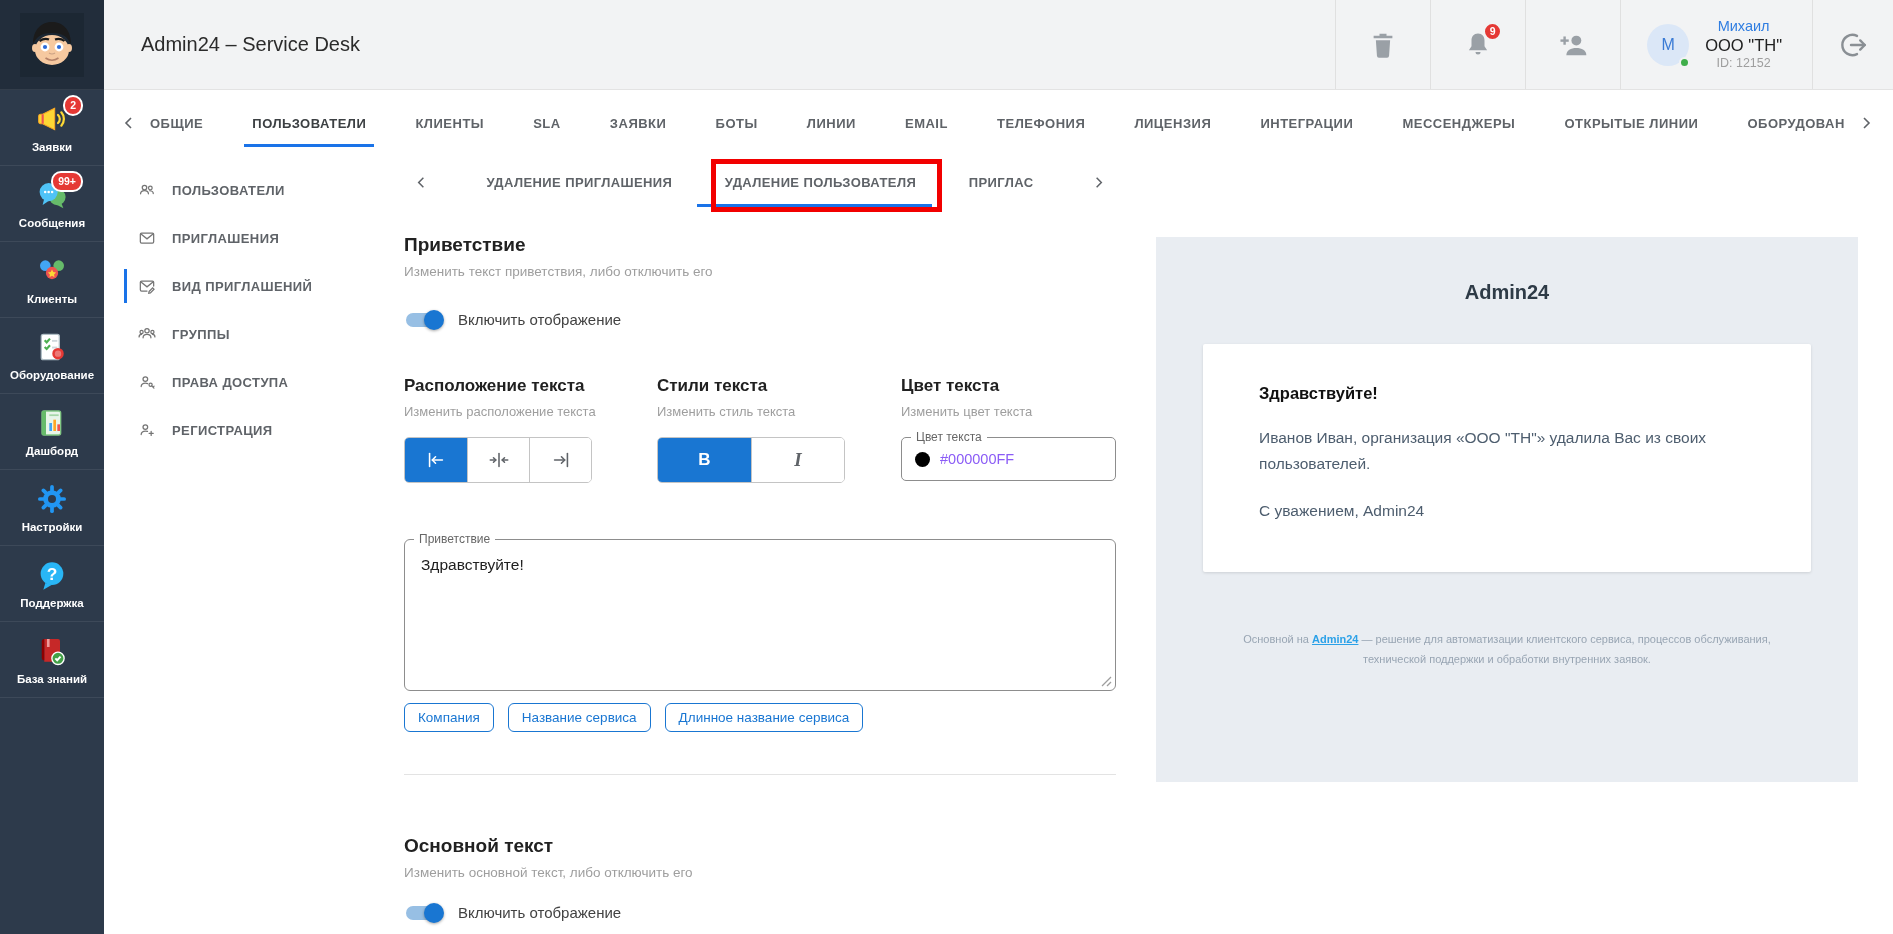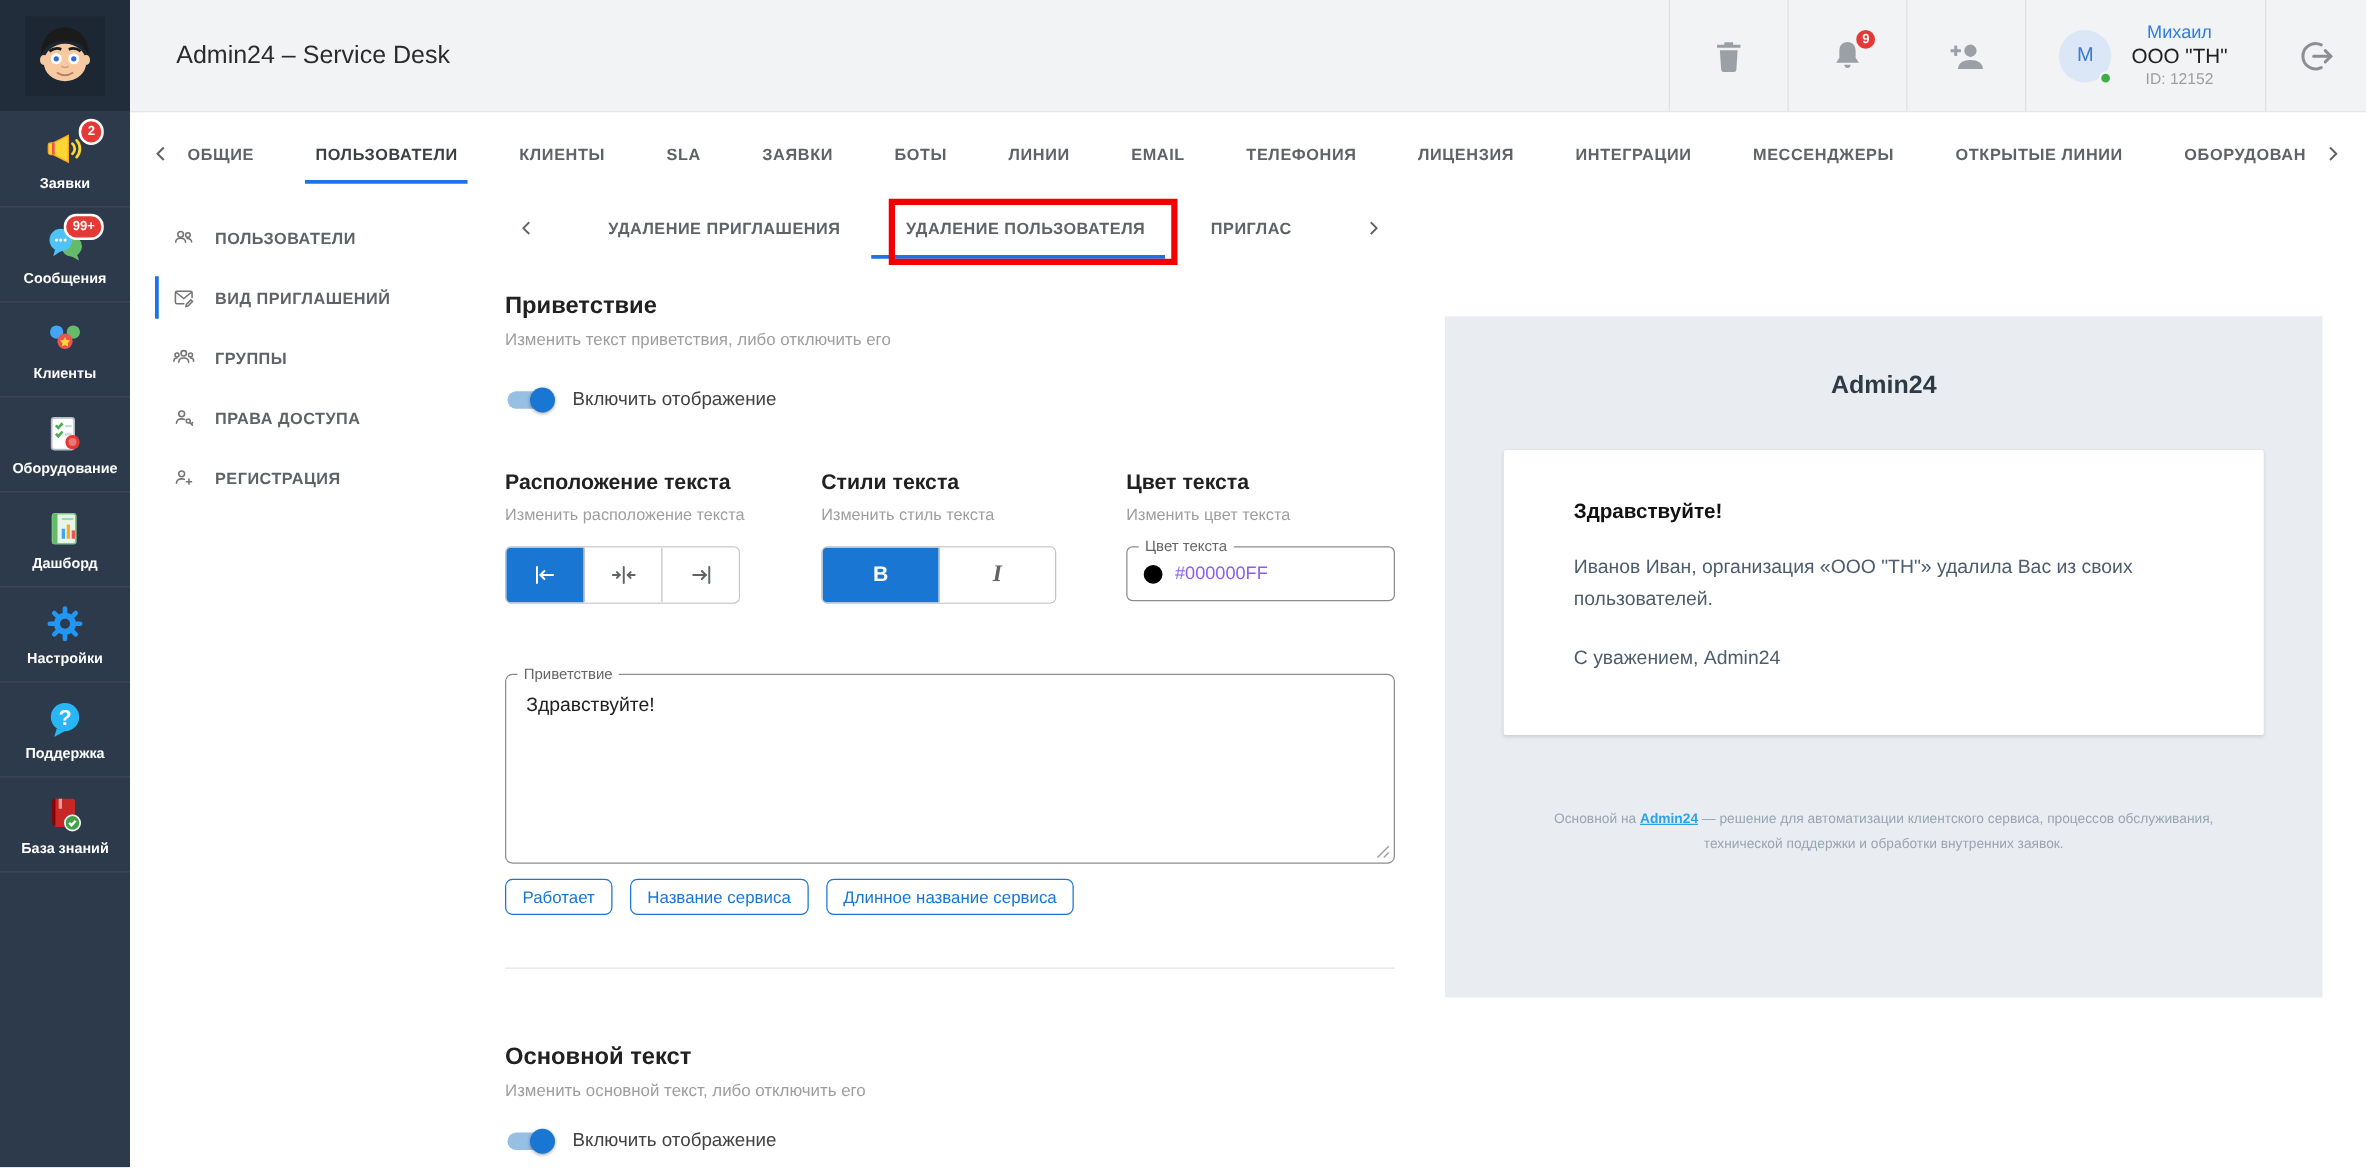--- a/index.html
+++ b/index.html
@@ -103,21 +103,21 @@
 
   .chips { display:flex; gap:14px; margin-top:12px; }
   .chip { border:1px solid #1976d2; color:#1976d2; font-size:13.5px; padding:6px 13px; border-radius:6px;
           background:#fff; cursor:pointer; white-space:nowrap; }
 
   .divider { margin-top:42px; height:1px; background:#e3e3e3; }
   .mt-h2 { margin-top:60px; }
   .toggle-row.bottom { margin-top:24px; }
 
   
-  .preview { position:absolute; left:1052px; top:97px; width:702px; height:545px; background:#e9edf2; }
+  .preview { position:absolute; left:1052px; top:81px; width:702px; height:545px; background:#e9edf2; }
   .preview-brand { text-align:center; margin-top:44px; font-size:20px; font-weight:700; color:#2e3b47; }
   .preview-card { margin:40px auto 0; width:608px; height:228px; background:#fff; border-radius:2px;
                   box-shadow:0 1px 3px rgba(0,0,0,.12); padding:40px 56px; }
   .pc-title { font-size:16.5px; font-weight:700; color:#111; }
   .pc-body { margin-top:22px; font-size:15.5px; color:#4d5d6e; line-height:1.65; max-width:480px; }
   .pc-sign { margin-top:26px; font-size:15.5px; color:#4d5d6e; }
   .preview-footer { margin:58px auto 0; max-width:560px; text-align:center; font-size:11px; color:#98a5b3; line-height:1.8; }
   .preview-footer a { color:#2ba1e8; font-weight:700; text-decoration:underline; cursor:pointer; }
 
   svg { display:block; }
@@ -341,20 +341,27 @@
 
       <div class="subnav">
         <div class="subnav-item">
           <svg width="20" height="20" viewBox="0 0 24 24" fill="none" stroke="#757575" stroke-width="1.5" stroke-linecap="round">
             <circle cx="9" cy="9" r="2.7"></circle>
               <path d="M4.3 16.5 c0 -2.5 2.1 -3.8 4.7 -3.8 s4.7 1.3 4.7 3.8"></path>
             <circle cx="16" cy="9.6" r="2.2"></circle>
               <path d="M15.3 12.9 c2.4 .1 4.2 1.3 4.2 3.4"></path>
           </svg>
           <span>ПОЛЬЗОВАТЕЛИ</span>
+        </div>
+        <div class="subnav-item">
+          <svg width="20" height="20" viewBox="0 0 24 24" fill="none" stroke="#757575" stroke-width="1.5" stroke-linecap="round">
+            <rect x="4" y="6" width="16" height="12" rx="1.5"></rect>
+              <path d="M4.8 7.2 L12 13 L19.2 7.2"></path>
+          </svg>
+          <span>ПРИГЛАШЕНИЯ</span>
         </div>
         <div class="subnav-item active">
           <svg width="20" height="20" viewBox="0 0 24 24" fill="none" stroke="#757575" stroke-width="1.5" stroke-linecap="round">
             <path d="M20 12 V7.5 a1.5 1.5 0 0 0 -1.5 -1.5 h-13 A1.5 1.5 0 0 0 4 7.5 v9 A1.5 1.5 0 0 0 5.5 18 H12"></path>
             <path d="M4.8 7.2 L12 13 L19.2 7.2"></path>
             <path d="M14.5 18.6 l4.3 -4.3 1.6 1.6 -4.3 4.3 -2 .4 Z"></path>
           </svg>
           <span>ВИД ПРИГЛАШЕНИЙ</span>
         </div>
         <div class="subnav-item">
@@ -479,21 +486,21 @@
           <div class="text">Здравствуйте!</div>
           <span class="resize-grip">
             <svg width="11" height="11" viewBox="0 0 11 11" stroke="#9e9e9e" stroke-width="1.2">
               <line x1="10" y1="1" x2="1" y2="10"></line>
                 <line x1="10" y1="6" x2="6" y2="10"></line>
             </svg>
           </span>
         </div>
 
         <div class="chips">
-          <span class="chip">Работает</span>
+          <span class="chip">Компания</span>
           <span class="chip">Название сервиса</span>
           <span class="chip">Длинное название сервиса</span>
         </div>
 
         <div class="divider"></div>
 
         <div class="section-title mt-h2">Основной текст</div>
         <div class="section-sub">Изменить основной текст, либо отключить его</div>
 
         <div class="toggle-row bottom">

